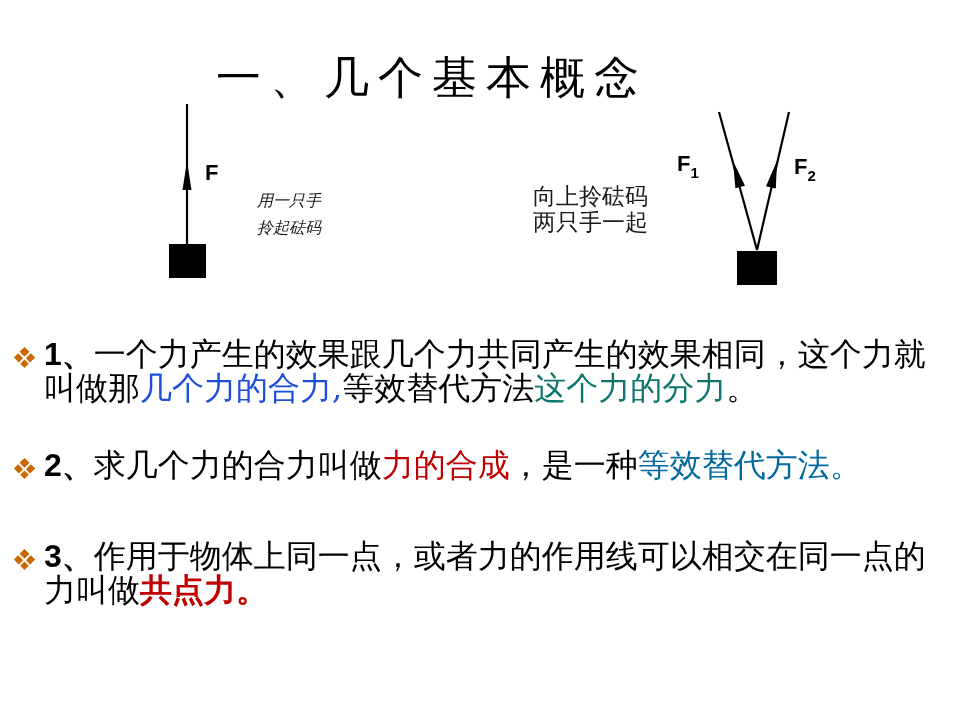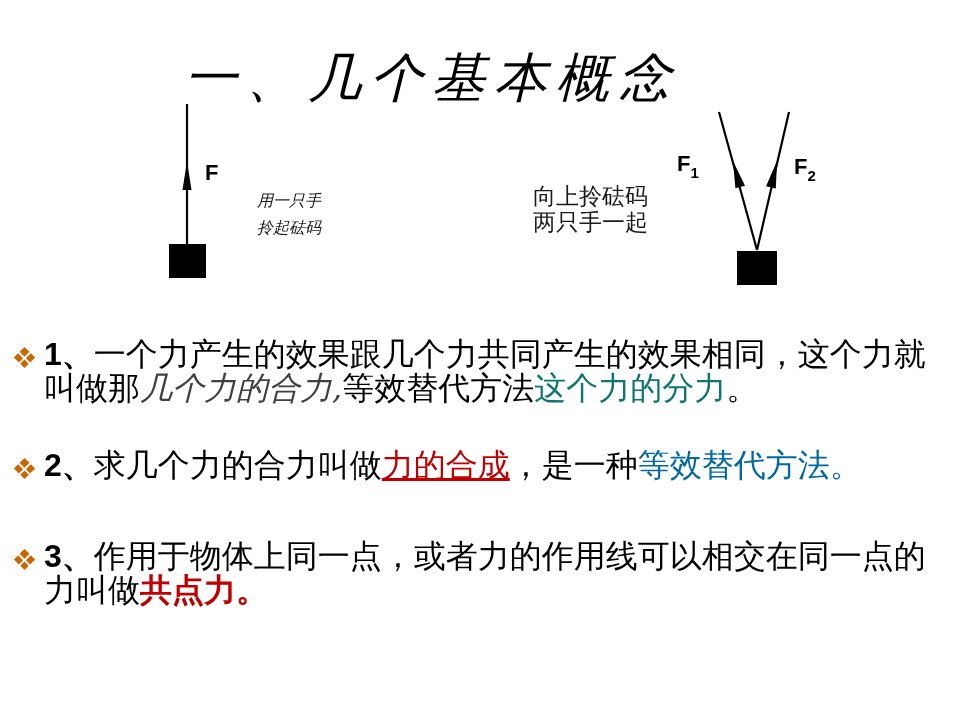--- a/index.html
+++ b/index.html
@@ -2,21 +2,21 @@
 <html><head>
 <meta charset="utf-8">
 <style>
   html,body{margin:0;padding:0;background:#ffffff;}
   .slide{
     position:relative;width:960px;height:720px;background:#ffffff;overflow:hidden;
     font-family:"DejaVu Serif","Liberation Serif",serif;color:#000;
   }
   .title{
     position:absolute;left:432px;top:52px;transform:translateX(-50%);
-    font-size:53px;line-height:52px;letter-spacing:9px;white-space:nowrap;color:#000;font-style:italic;
+    font-size:45px;line-height:52px;letter-spacing:9px;white-space:nowrap;color:#000;
   }
   .fig-svg{position:absolute;left:0;top:0;}
   .flabel{
     position:absolute;font-family:"Liberation Sans","DejaVu Sans",sans-serif;
     font-weight:bold;font-size:22px;color:#000;white-space:nowrap;
   }
   .flabel sub{font-size:15px;line-height:0;position:relative;top:2px;}
   .caption{position:absolute;color:#1a1a1a;}
   .caption-left{left:257px;top:187px;font-size:16px;line-height:27px;font-style:italic;}
   .caption-right{left:533px;top:183px;font-size:23px;line-height:26px;}
@@ -73,33 +73,33 @@
 
   <div class="bullet b1">
     <span class="marker">
         <i style="background: rgb(204, 102, 0);"></i>
         <i style="background: rgb(204, 102, 0);"></i>
         <i style="background: rgb(204, 102, 0);"></i>
         <i style="background: rgb(204, 102, 0);"></i>
       </span>
     <div class="btext">
       <div class="line"><span class="num">1、</span><span>一个力产生的效果跟几个力共同产生的效果相同，这个力就</span></div>
-      <div class="line"><span>叫做那</span><span class="red" style="color: #404040; font-style: italic;">几个力的合力,</span><span>等效替代方法</span><span class="red" style="color: #0f766e;">这个力的分力</span><span>。</span></div>
+      <div class="line"><span>叫做那</span><span class="red" style="color: #1d4ed8;">几个力的合力,</span><span>等效替代方法</span><span class="red" style="color: #0f766e;">这个力的分力</span><span>。</span></div>
     </div>
   </div>
 
   <div class="bullet b2">
     <span class="marker">
         <i style="background: rgb(204, 102, 0);"></i>
         <i style="background: rgb(204, 102, 0);"></i>
         <i style="background: rgb(204, 102, 0);"></i>
         <i style="background: rgb(204, 102, 0);"></i>
       </span>
     <div class="btext">
-      <div class="line"><span class="num">2、</span><span>求几个力的合力叫做</span><span class="red" style="color: rgb(192, 0, 0); text-decoration: underline;">力的合成</span><span>，是一种</span><span class="red" style="color: #0369a1;">等效替代方法。</span></div>
+      <div class="line"><span class="num">2、</span><span>求几个力的合力叫做</span><span class="red" style="color: rgb(192, 0, 0);">力的合成</span><span>，是一种</span><span class="red" style="color: #0369a1;">等效替代方法。</span></div>
     </div>
   </div>
 
   <div class="bullet b3">
     <span class="marker">
         <i style="background: rgb(204, 102, 0);"></i>
         <i style="background: rgb(204, 102, 0);"></i>
         <i style="background: rgb(204, 102, 0);"></i>
         <i style="background: rgb(204, 102, 0);"></i>
       </span>

